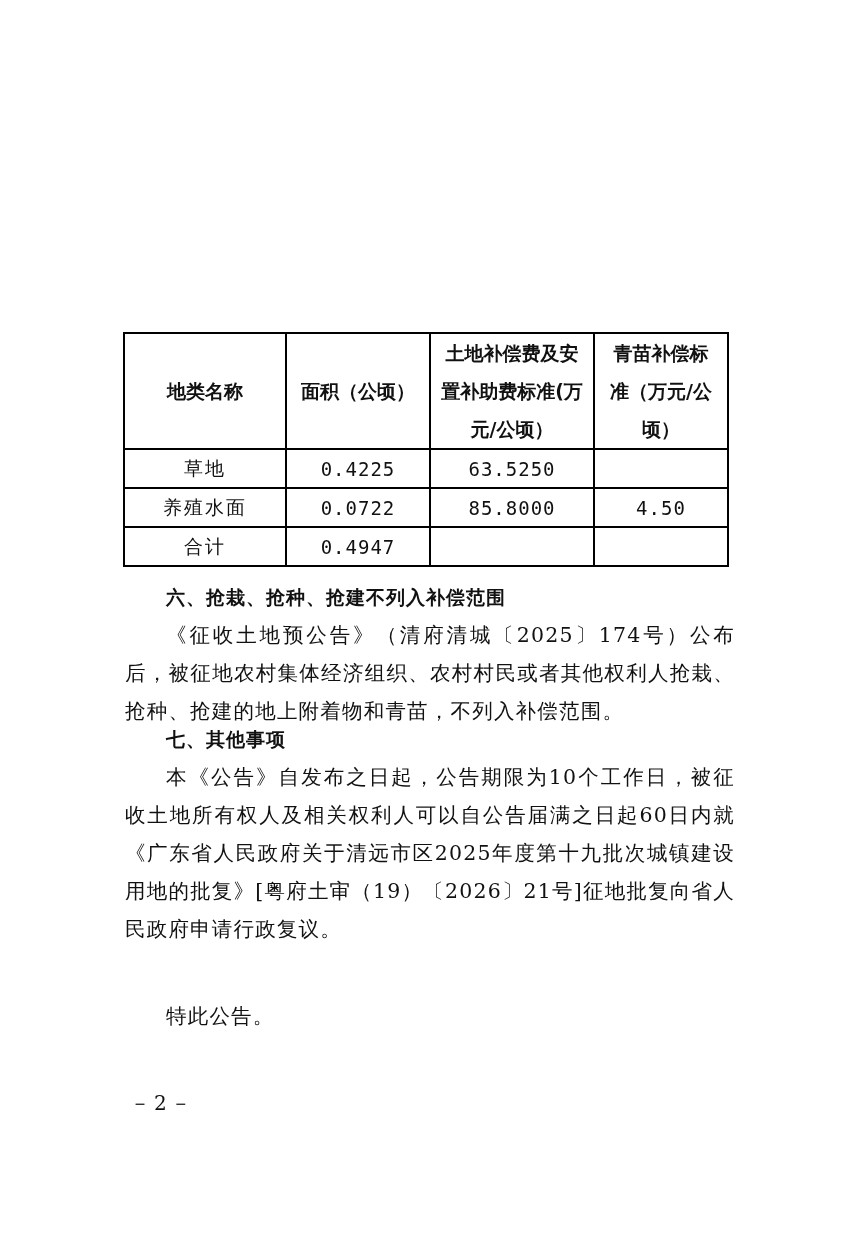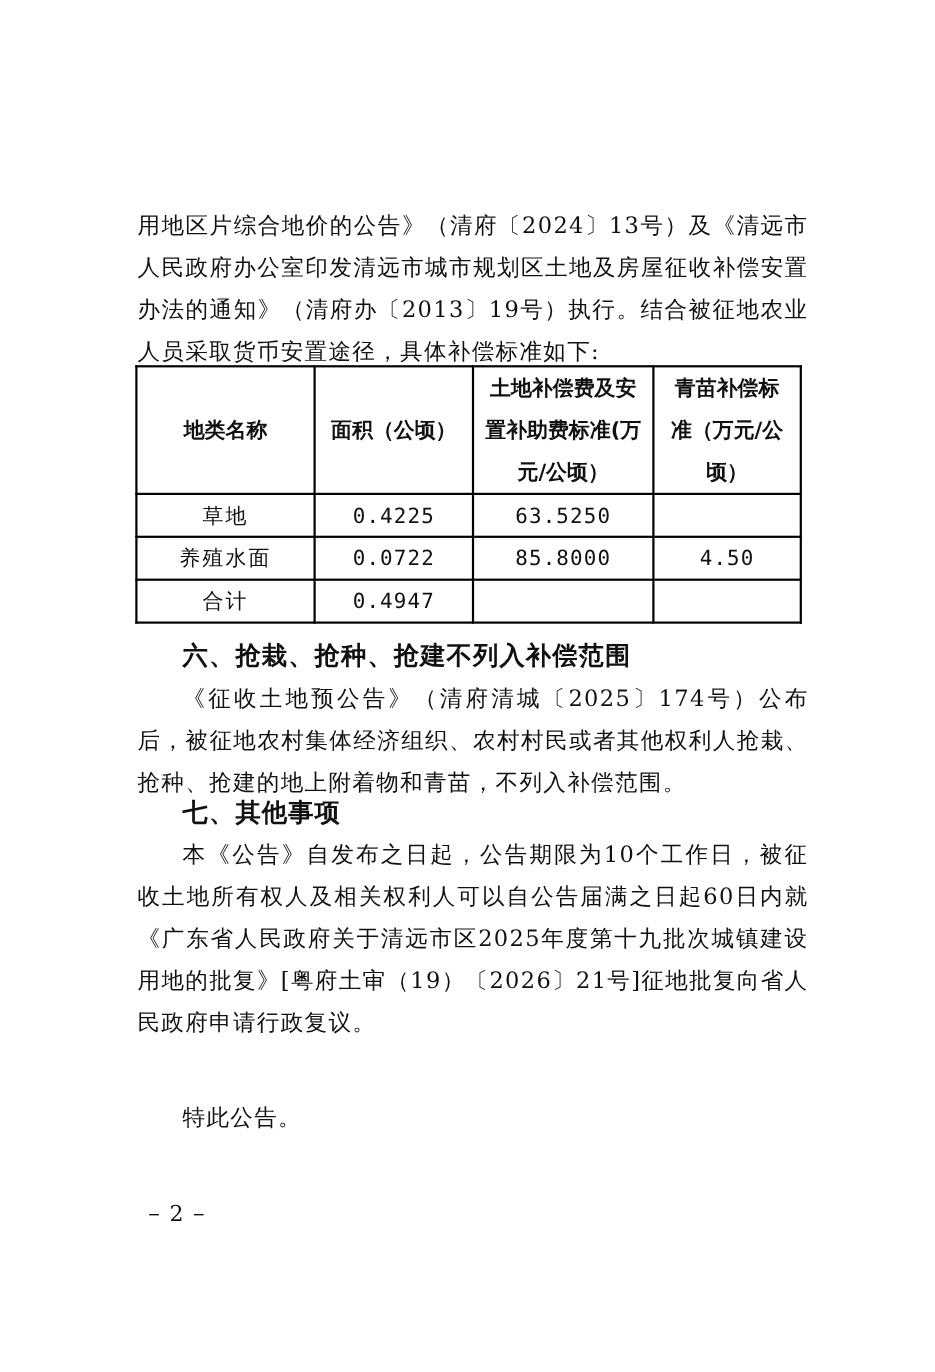--- a/index.html
+++ b/index.html
@@ -2,37 +2,36 @@
 <html><head>
 <meta charset="utf-8">
 <style>
   html, body { margin:0; padding:0; background:#ffffff; }
   body { width:850px; height:1247px; position:relative; overflow:hidden;
          font-family:"DejaVu Serif", serif; color:#111; }
   .page { position:absolute; left:0; top:0; width:850px; height:1247px; background:#fff; }
   .para { position:absolute; left:125px; width:610px; font-size:20.5px; line-height:38px;
           letter-spacing:1.2px; text-align:justify; }
   .indent { text-indent:41px; }
-  .heading { position:absolute; left:166px; font-size:23px; font-weight:bold; line-height:38px;
+  .heading { position:absolute; left:166px; font-size:19px; font-weight:bold; line-height:38px;
              font-family:"DejaVu Sans", sans-serif; letter-spacing:1px; }
   table.comp { position:absolute; left:123px; top:332px; width:606px; border-collapse:collapse;
                font-size:19px; }
   table.comp td, table.comp th { border:2px solid #000000; text-align:center; padding:0; }
   table.comp th { font-family:"DejaVu Sans", sans-serif; font-weight:bold; font-size:19px;
                   line-height:38px; height:114px; }
   table.comp td { height:37px; font-family:"DejaVu Sans Mono", monospace; letter-spacing:1px; }
   table.comp td.name { font-family:"DejaVu Serif", serif; letter-spacing:2px;margin-top:18px; }
   .pagenum { position:absolute; left:130px; top:1090px; font-size:20px; letter-spacing:4px; }
 </style>
 </head>
 <body>
 
 <div class="page">
 
-  <div class="para" style="top:186px;">用地区片综合地价的公告》（清府〔2024〕13号）及《清远市人民政府办公室印发清远市城市规划区土地及房屋征收补偿安置办法的通知》（清府办〔2013〕19号）执行。结合被征地农业人员采取货币安置途径，具体补偿标准如下:</div>
 
   <table class="comp">
     <tbody>
         <tr>
       <th style="width:160px;">地类名称</th>
       <th style="width:142px;">面积（公顷）</th>
       <th style="width:150px; padding:0 6px;">土地补偿费及安置补助费标准(万元/公顷）</th>
       <th style="padding:0 10px;text-align:center;">青苗补偿标准（万元/公顷）</th>
     </tr>
     <tr>

